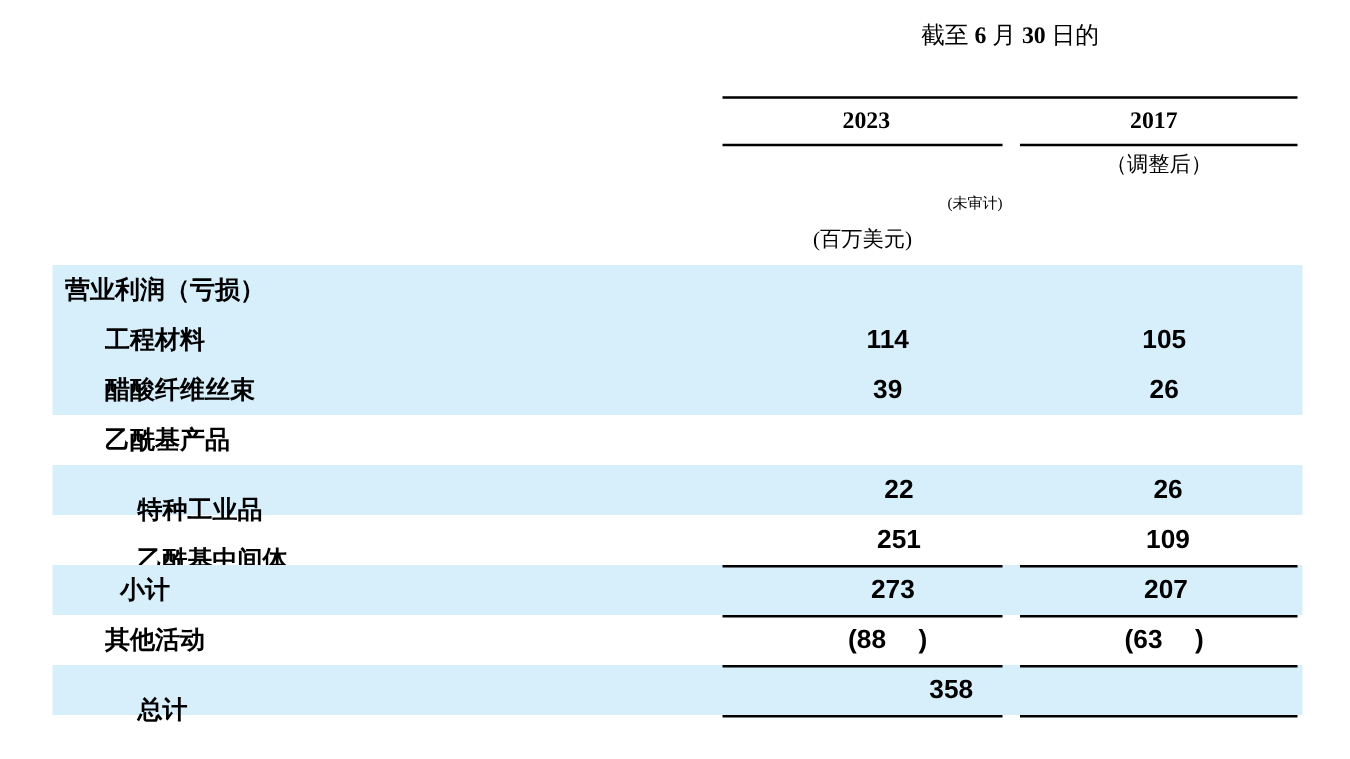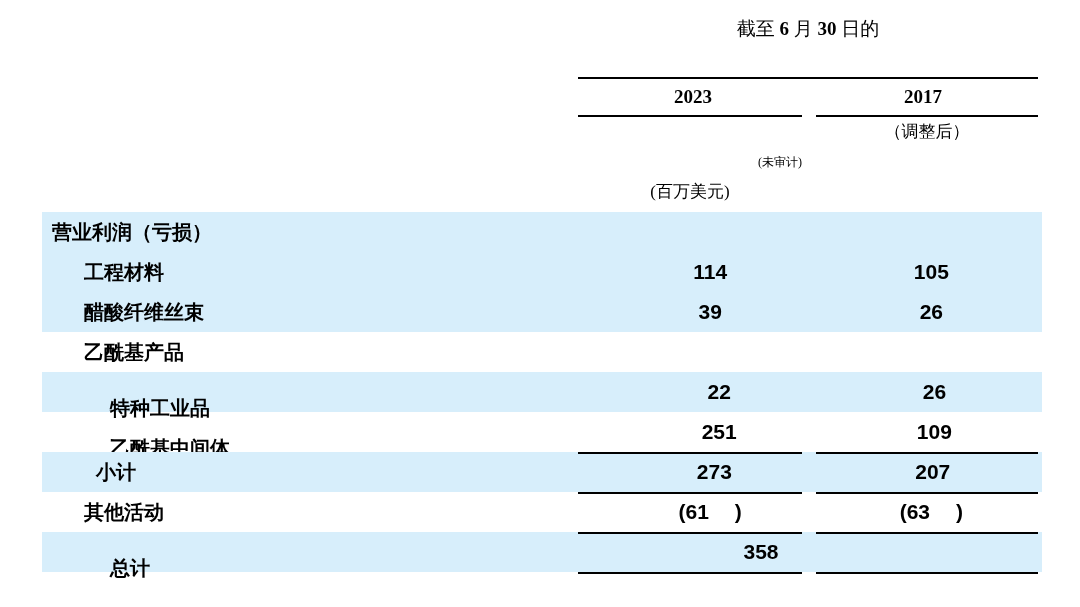--- a/index.html
+++ b/index.html
@@ -229,21 +229,21 @@
 
     <div class="row shaded">
       <div class="label indent-3">小计</div>
       <div class="num">273</div>
       <div class="num">207</div>
     </div>
 
     <div class="row">
       <div class="label indent-1">其他活动</div>
       <div class="num">
-        <span class="paren-val">(61</span><span class="paren-close">)</span>
+        <span class="paren-val">(88</span><span class="paren-close">)</span>
       </div>
       <div class="num">
         <span class="paren-val">(63</span><span class="paren-close">)</span>
       </div>
     </div>
 
     <div class="row shaded">
       <div class="label indent-2">总计</div>
       <div class="num">358</div>
     </div>

